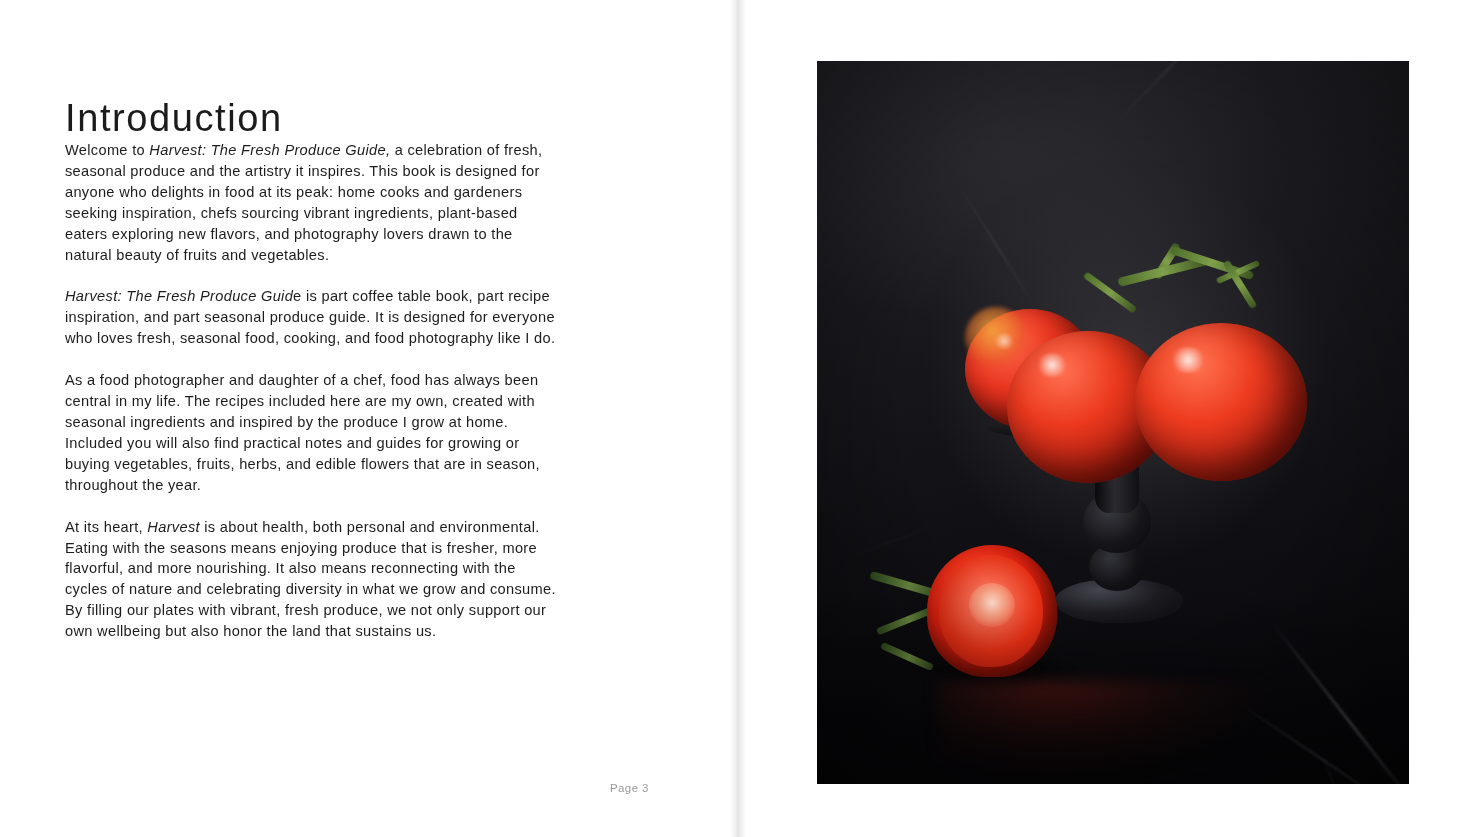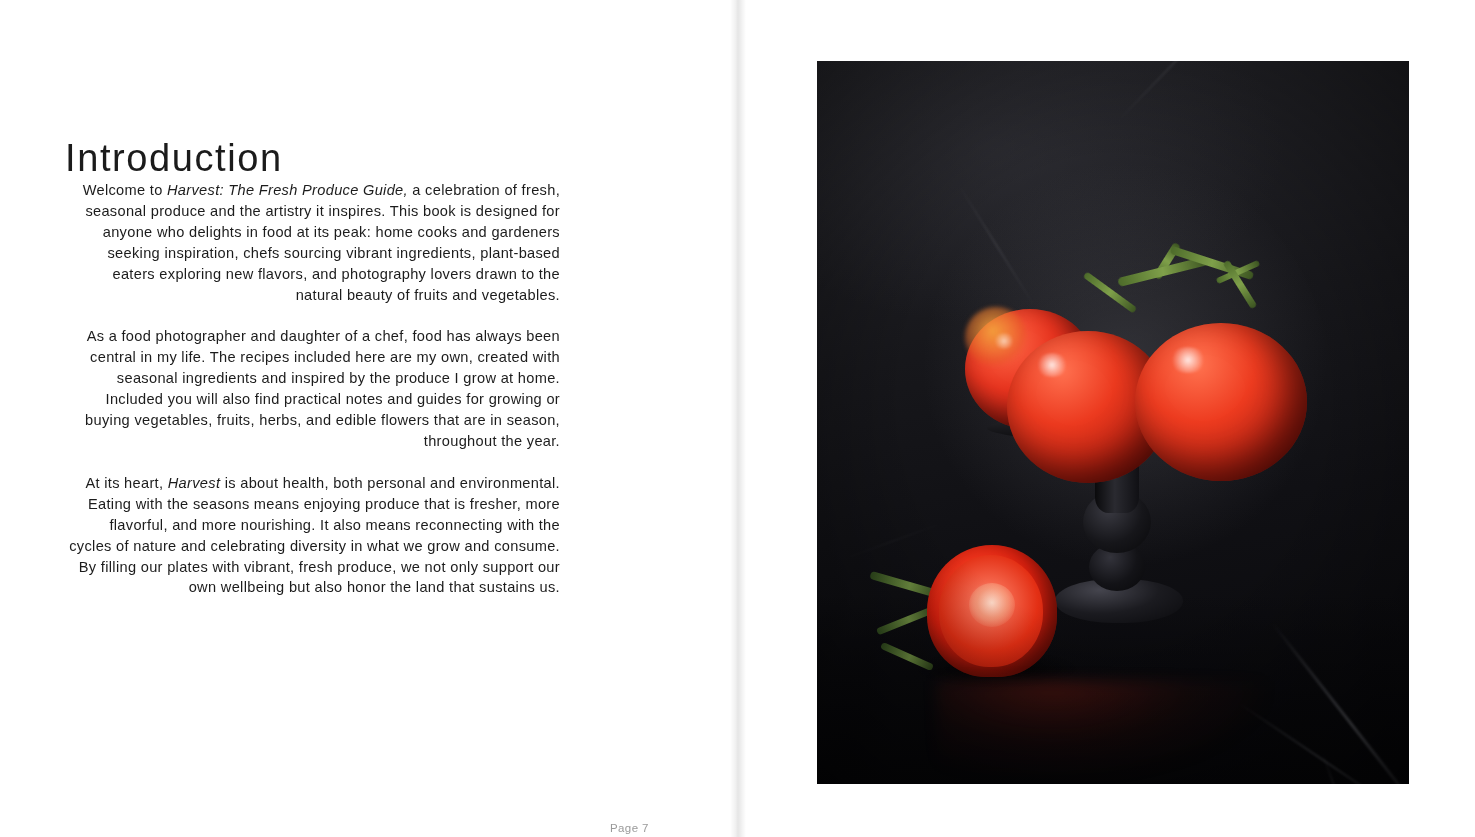--- a/index.html
+++ b/index.html
@@ -20,21 +20,20 @@
     height: 837px;
     display: flex;
   }
   
   .page-left {
     position: relative;
     width: 737px;
     height: 628px;
     background: #ffffff;
     box-sizing: border-box;
-    margin-top: 40px;
   }
   .page-right {
     position: relative;
     width: 738px;
     height: 837px;
     background: #ffffff;
     box-sizing: border-box;
   }
   
   .gutter {
@@ -64,21 +63,20 @@
     left: 65px;
     top: 140px;
     width: 495px;
     font-size: 14.6px;
     line-height: 20.9px;
     letter-spacing: 0.32px;
     color: #1c1c1c;
   }
   .body-copy p {
     margin: 0 0 21px 0;
-    text-align: right;
   }
   .body-copy p:last-child {
     margin-bottom: 0;
   }
   .body-copy em {
     font-style: italic;
   }
   .folio {
     position: absolute;
     font-size: 11.5px;
@@ -279,25 +277,26 @@
 </head>
 <body>
 
 <div class="spread">
 
   <div class="page-left">
     <h1 class="title">Introduction</h1>
 
     <div class="body-copy">
         <p><span>Welcome to </span><em>Harvest: The Fresh Produce Guide,</em><span> a celebration of fresh, seasonal produce and the artistry it inspires. This book is designed for anyone who delights in food at its peak: home cooks and gardeners seeking inspiration, chefs sourcing vibrant ingredients, plant-based eaters exploring new flavors, and photography lovers drawn to the natural beauty of fruits and vegetables.</span></p>
+        <p><em>Harvest: The Fresh Produce Guid</em><span>e is part coffee table book, part recipe inspiration, and part seasonal produce guide. It is designed for everyone who loves fresh, seasonal food, cooking, and food photography like I do.</span></p>
         <p><span>As a food photographer and daughter of a chef, food has always been central in my life. The recipes included here are my own, created with seasonal ingredients and inspired by the produce I grow at home. Included you will also find practical notes and guides for growing or buying vegetables, fruits, herbs, and edible flowers that are in season, throughout the year.</span></p>
         <p><span>At its heart, </span><em>Harvest</em><span> is about health, both personal and environmental. Eating with the seasons means enjoying produce that is fresher, more flavorful, and more nourishing. It also means reconnecting with the cycles of nature and celebrating diversity in what we grow and consume. By filling our plates with vibrant, fresh produce, we not only support our own wellbeing but also honor the land that sustains us.</span></p>
       </div>
 
-    <div class="folio folio-left">Page 7</div>
+    <div class="folio folio-left">Page 3</div>
   </div>
 
   <div class="page-right">
     <div class="photo-frame">
       <div class="photo">
         <div class="vein v1"></div>
         <div class="vein v2"></div>
         <div class="vein v5"></div>
 
         <div class="surface"></div>

